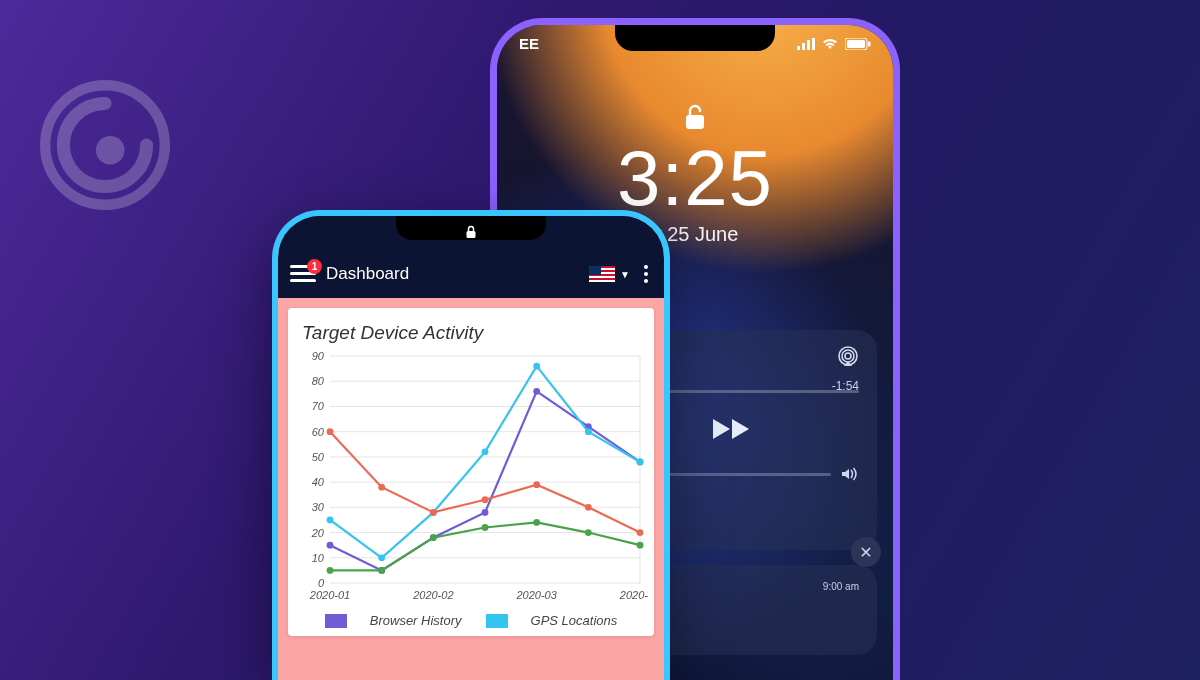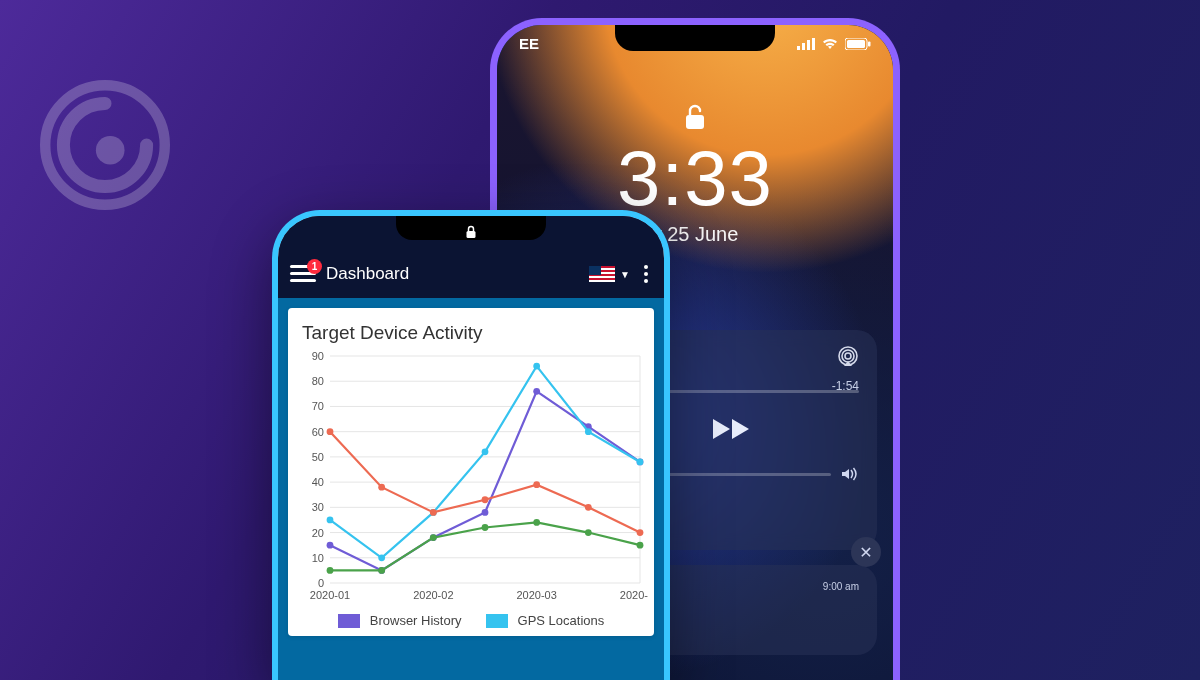--- a/index.html
+++ b/index.html
@@ -147,36 +147,37 @@
   .dp-h-right{display:flex; align-items:center; gap:14px;}
   .flag{width:26px; height:16px; position:relative; overflow:hidden;}
   .flag-stripes{position:absolute; inset:0;
     background:repeating-linear-gradient(#c8102e 0 2px,#fff 2px 4px);}
   .flag-canton{position:absolute; top:0; left:0; width:12px; height:9px; background:#0a3161;}
   .kebab{display:flex; flex-direction:column; gap:3px;}
   .kebab span{width:4px; height:4px; background:#fff; border-radius:50%;}
 
   .dp-body{
     position:absolute; top:82px; left:0; right:0; bottom:0;
-    background:#0369a1;
+    background:#fca5a5;
+    font-style:italic;
   }
   .chart-card{
     margin:10px; background:#fff; border-radius:4px;
     box-shadow:0 1px 4px rgba(0,0,0,0.12);
     padding:14px 10px 8px 10px;
   }
   .chart-title{font-size:19px; color:#333; margin-bottom:6px; padding-left:4px;}
   .chart-wrap{position:relative; width:350px; height:255px;}
   .chart-wrap svg{position:absolute; inset:0;}
   .ytick{font-size:11px; fill:#555; text-anchor:end;}
   .xtick{font-size:11px; fill:#555; text-anchor:middle;}
   .gridline{stroke:#e5e5e5; stroke-width:1;}
 
   .legend{display:flex; gap:24px; justify-content:center; margin-top:8px; font-size:13px; color:#444;}
-  .legend-item{display:flex; align-items:center; gap:10px;}
+  .legend-item{display:flex; align-items:center; gap:23px;}
   .swatch{width:22px; height:14px;}
 
 </style>
 </head>
 <body>
 
 <svg class="logo-swirl" viewBox="0 0 100 100">
   <circle cx="50" cy="50" r="46" fill="none" stroke="#fff" stroke-width="8"></circle>
   <path d="M50 18 A32 32 0 1 0 82 50" fill="none" stroke="#fff" stroke-width="10" stroke-linecap="round"></path>
   <circle cx="54" cy="54" r="11" fill="#fff"></circle>
@@ -208,21 +209,21 @@
     </span>
   </div>
 
   <div class="ip-lock-area">
     <span class="ip-unlock-icon">
       <svg width="22" height="28" viewBox="0 0 22 28">
           <rect x="2" y="12" width="18" height="14" rx="3" fill="#fff"></rect>
           <path d="M6 12 V8 a5 5 0 0 1 10 0" fill="none" stroke="#fff" stroke-width="2.4" stroke-linecap="round"></path>
         </svg>
     </span>
-    <div class="ip-time">3:33</div>
+    <div class="ip-time">3:25</div>
     <div class="ip-date">y 25 June</div>
   </div>
 
   <div class="music-card">
     <div class="music-top">
       <div class="music-titles">
         <div class="music-track">na Beat</div>
         <div class="music-sub">
           <span>rches</span>&nbsp;&nbsp;&nbsp;&nbsp;
           <span>Foster the Pe</span>

